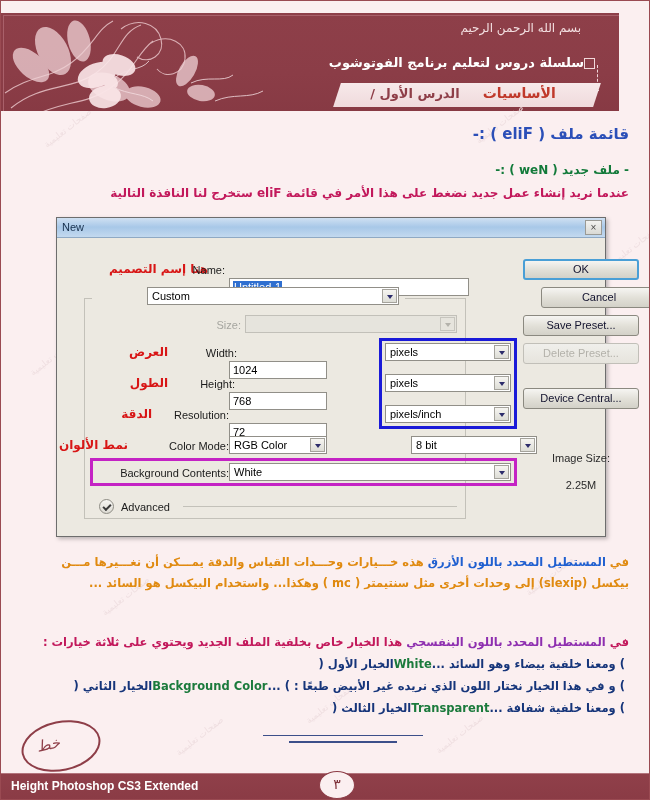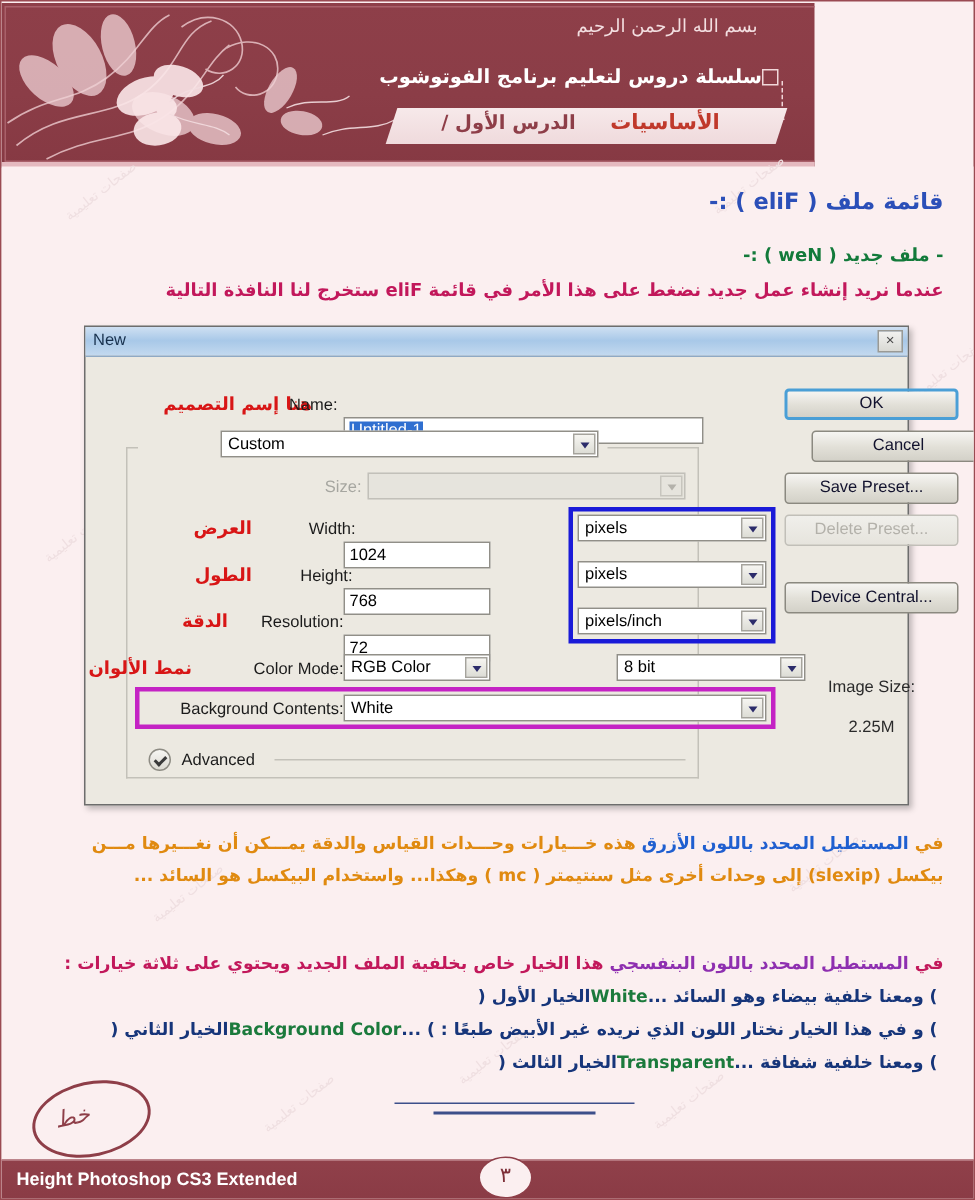--- a/index.html
+++ b/index.html
@@ -20,22 +20,22 @@
     height: 800px;
     background: #fbeff0;
     box-sizing: border-box;
     border: 1px solid #9a4a52;
     overflow: hidden;
   }
 
   
   #header {
     position: absolute;
-    left: 0; top: 1px;
-    width: 542px;
+    left: 0; top: 12px;
+    width: 618px;
     height: 110px;
     background: #8e3e48;
     background: linear-gradient(180deg, #8e3f49 0%, #8b3d47 55%, #863943 100%);
     overflow: hidden;
   }
   #header-inner-border {
     position: absolute;
     left: 2px; top: 2px;
     width: 644px; height: 104px;
     border: 1px solid #a9606a;

